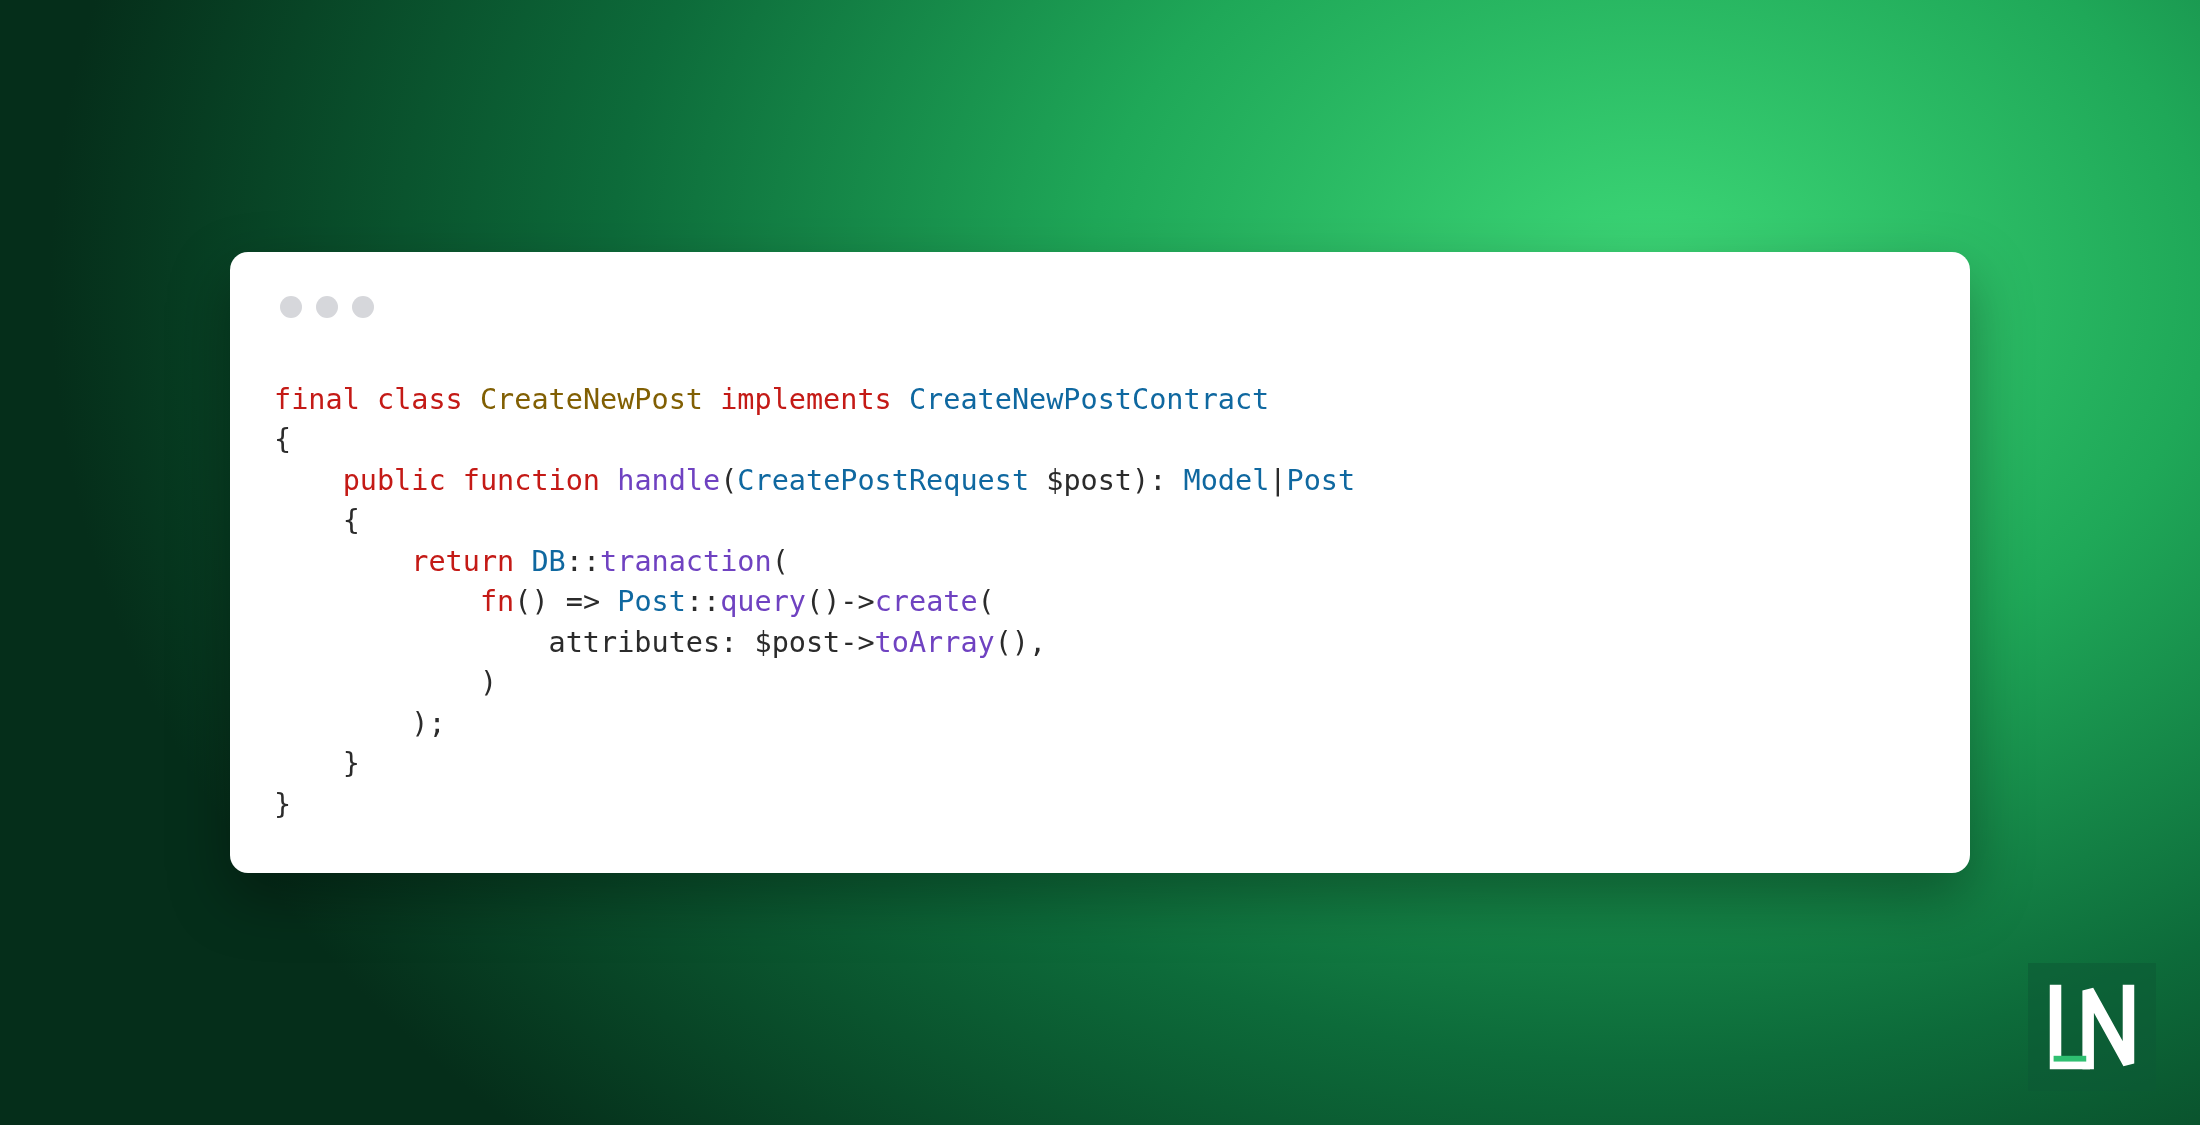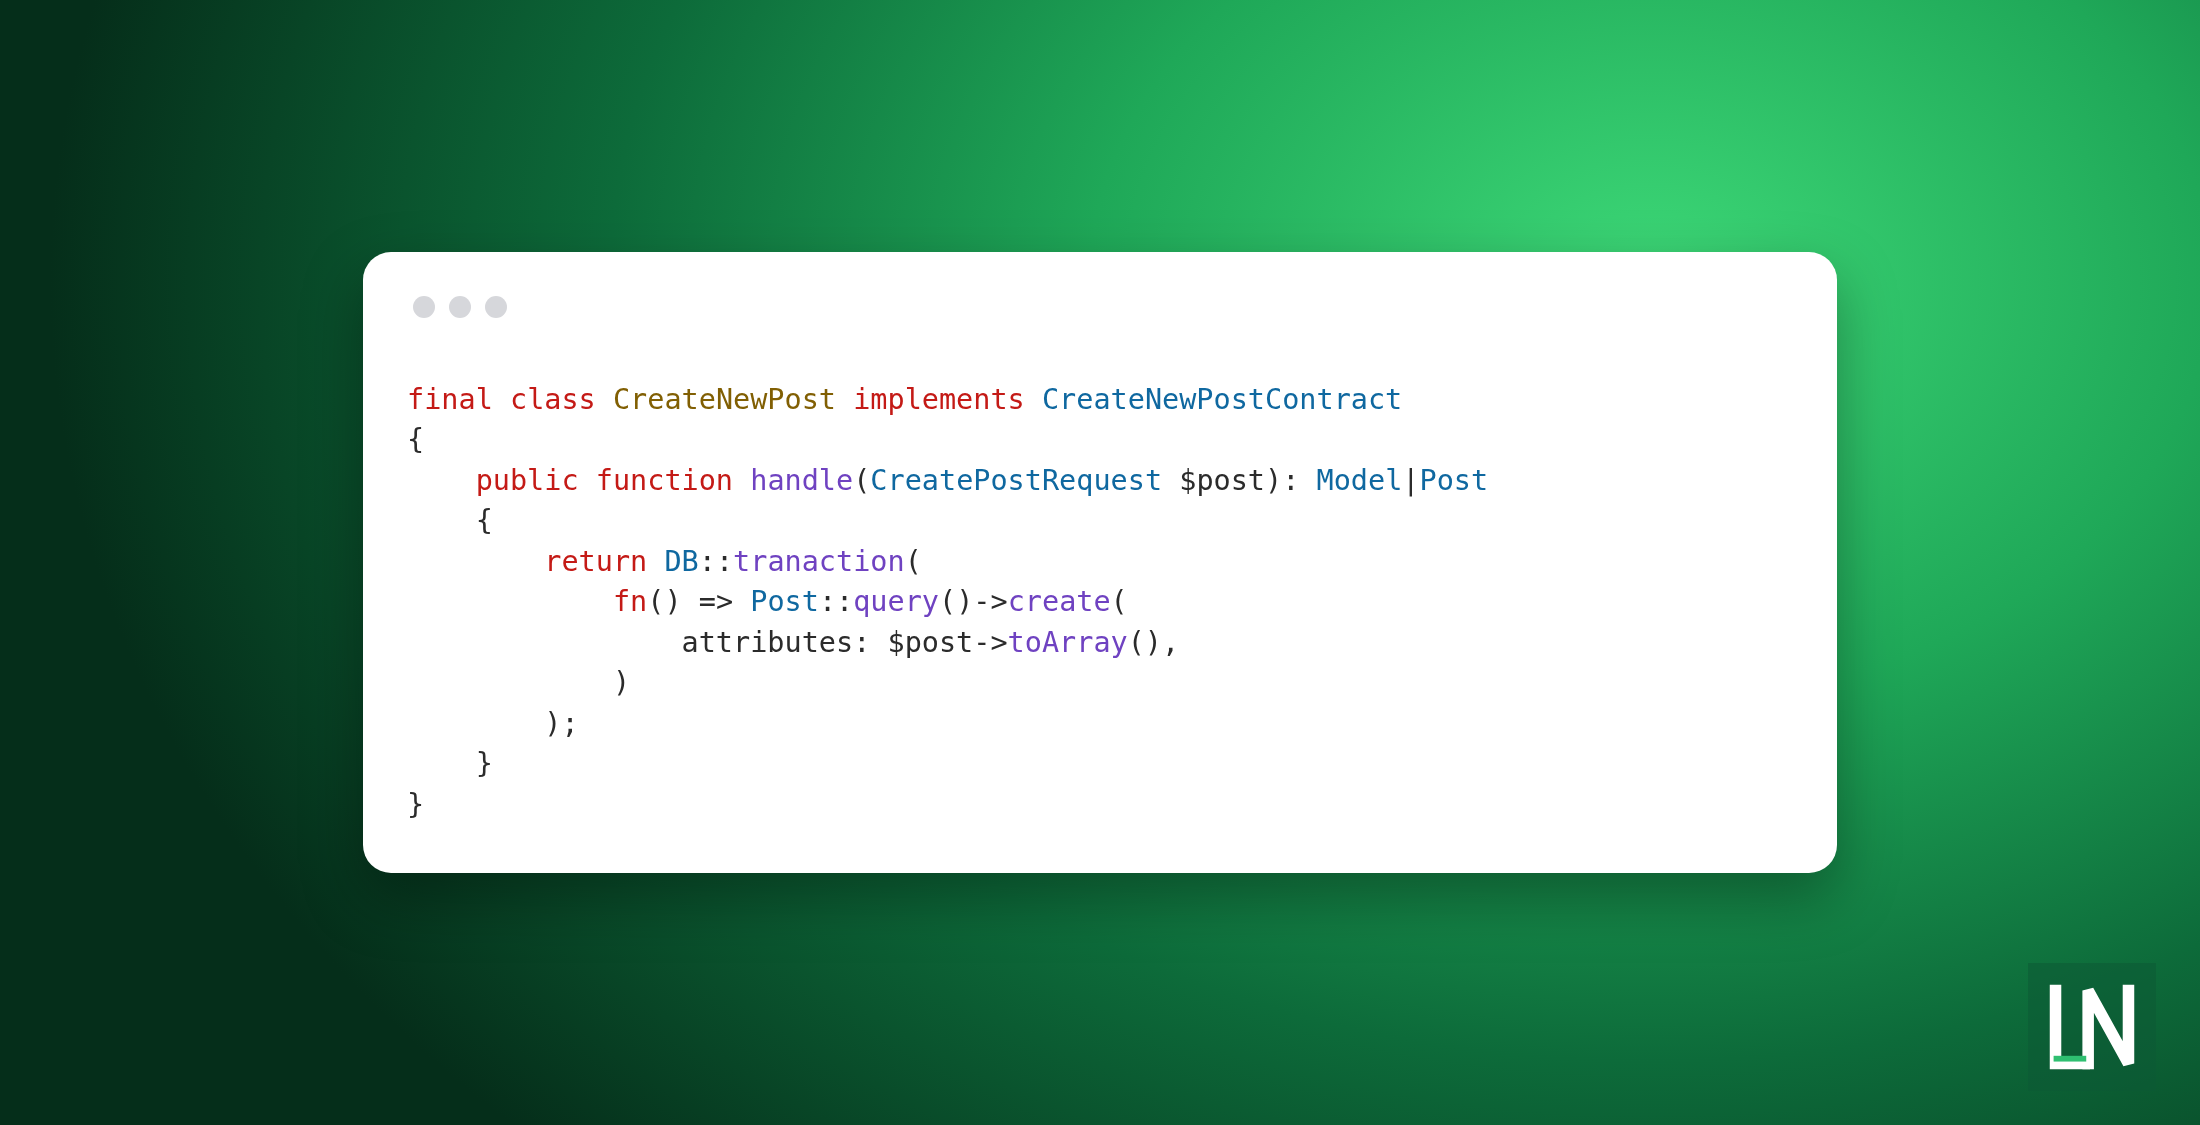--- a/index.html
+++ b/index.html
@@ -7,23 +7,23 @@
     width: 2200px;
     height: 1125px;
     background: radial-gradient(ellipse 1600px 1200px at 75% 25%, #3dd877 0%, #1fa858 35%, #0d6b3a 65%, #052e1a 100%);
     display: flex;
     align-items: center;
     justify-content: center;
     position: relative;
     overflow: hidden;
   }
   .code-window {
-    width: 1474px;
+    width: 1740px;
     background: #ffffff;
-    border-radius: 28px;
+    border-radius: 18px;
     box-shadow: 0 24px 60px rgba(0,0,0,0.35);
     padding: 38px 44px 48px 44px;
   }
   .titlebar {
     display: flex;
     gap: 14px;
     margin-bottom: 62px;
     padding-left: 6px;
     padding-top: 6px;
   }

